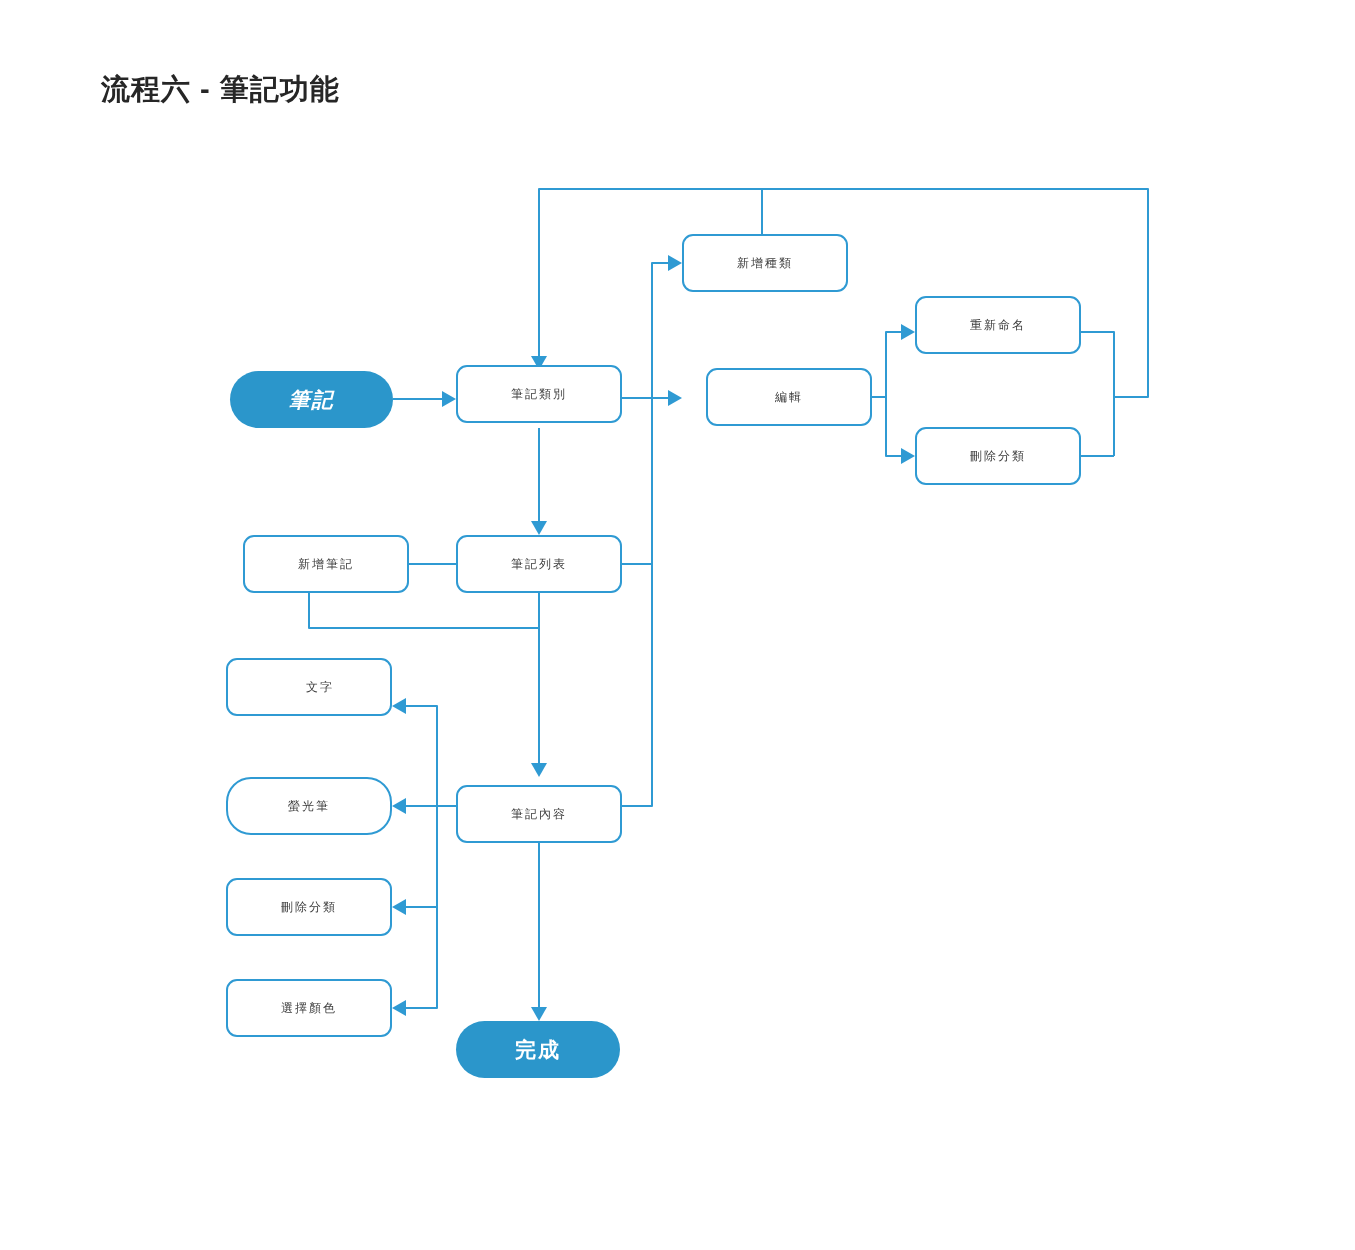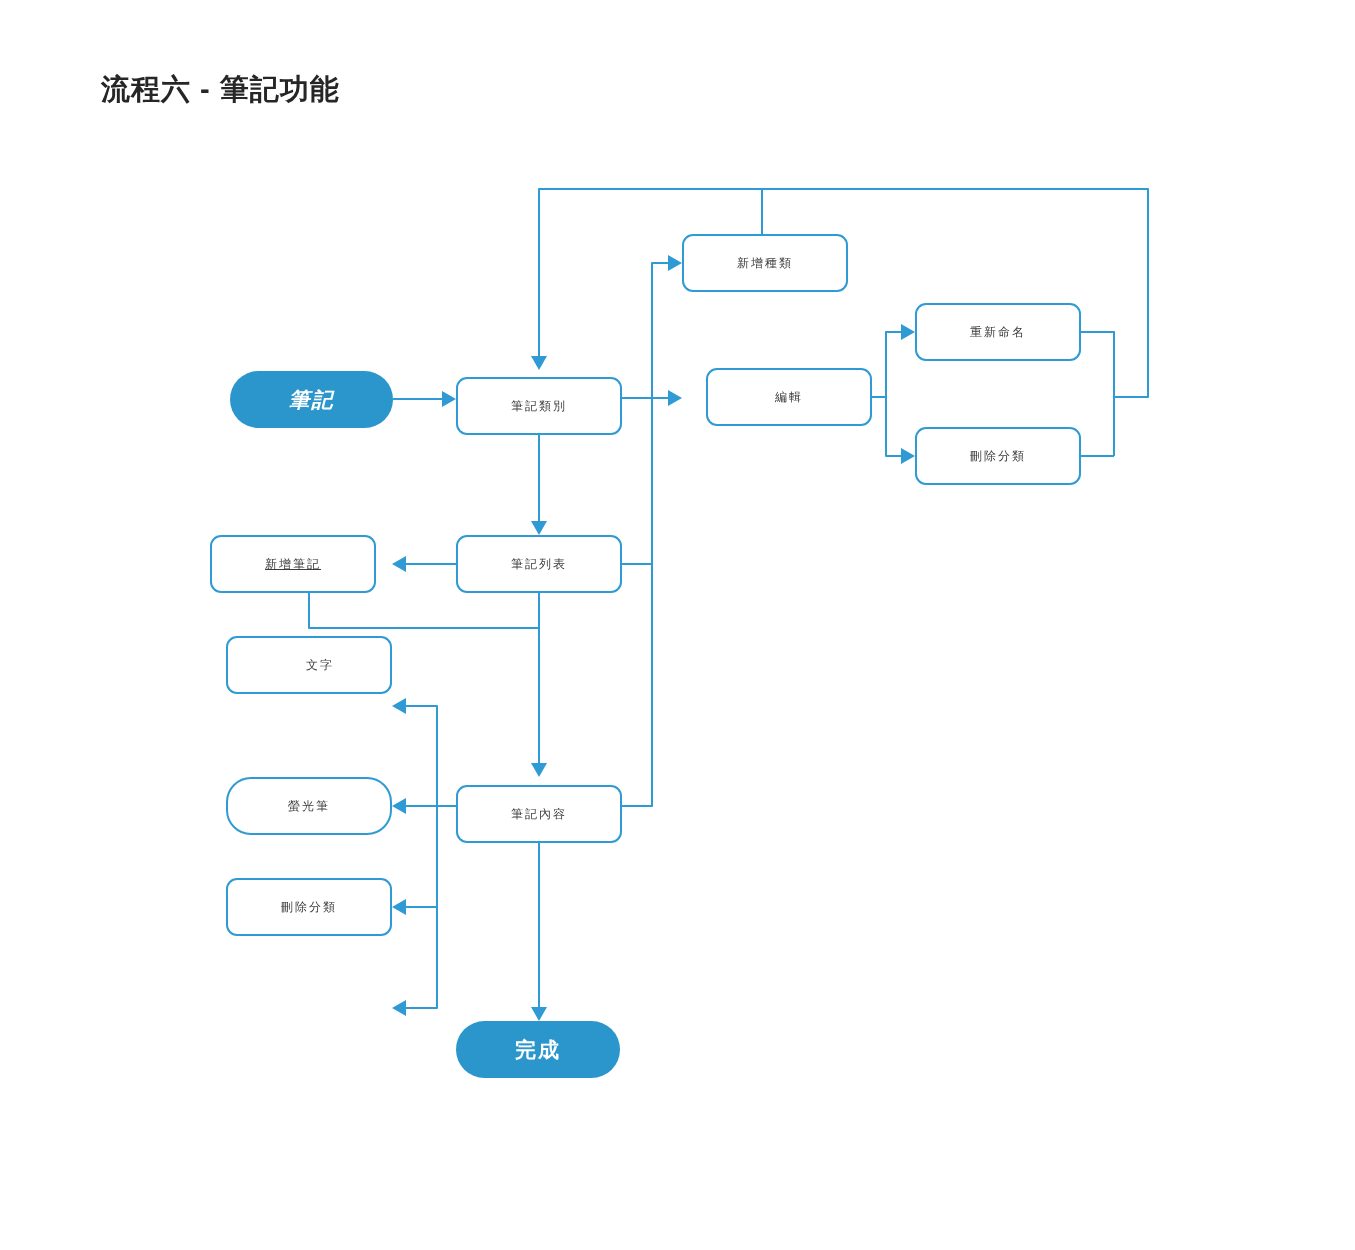--- a/index.html
+++ b/index.html
@@ -110,38 +110,39 @@
 
     <path class="edge" d="M437,806 V1008 H406" marker-end="url(#arrow)"></path>
 
     <path class="edge" d="M437,907 H406" marker-end="url(#arrow)"></path>
 
     <path class="edge" d="M539,835 V1007" marker-end="url(#arrow)"></path>
   </svg>
 
   <div class="node terminal" style="left:230px;top:371px;width:163px;font-style:italic;">筆記</div>
 
-  <div class="node process" style="left:456px;top:377px;">筆記類別</div>
+  <div class="node process" style="left:456px;top:365px;">筆記類別</div>
 
   <div class="node process" style="left:682px;top:234px;">新增種類</div>
 
   <div class="node process" style="left:682px;top:368px;margin-left:24px;">編輯</div>
 
-  <div class="node process" style="left:915px;top:303px;">重新命名</div>
+  <div class="node process" style="left:915px;top:296px;">重新命名</div>
 
   <div class="node process" style="left:915px;top:427px;">刪除分類</div>
 
-  <div class="node process" style="left:210px;top:535px;text-decoration:underline;">新增筆記</div>
+  <div class="node process" style="left:243px;top:535px;">新增筆記</div>
 
   <div class="node process" style="left:456px;top:535px;">筆記列表</div>
 
-  <div class="node process" style="left:226px;top:636px;padding-left:22px;">文字</div>
+  <div class="node process" style="left:226px;top:658px;padding-left:22px;">文字</div>
 
   <div class="node process" style="left:226px;top:777px;border-radius:25px;">螢光筆</div>
 
   <div class="node process" style="left:226px;top:878px;">刪除分類</div>
 
+  <div class="node process" style="left:226px;top:979px;">選擇顏色</div>
 
   <div class="node process" style="left:456px;top:777px;margin-top:8px;">筆記內容</div>
 
   <div class="node terminal" style="left:456px;top:1021px;">完成</div>
 
 </div>
 
 </body></html>

